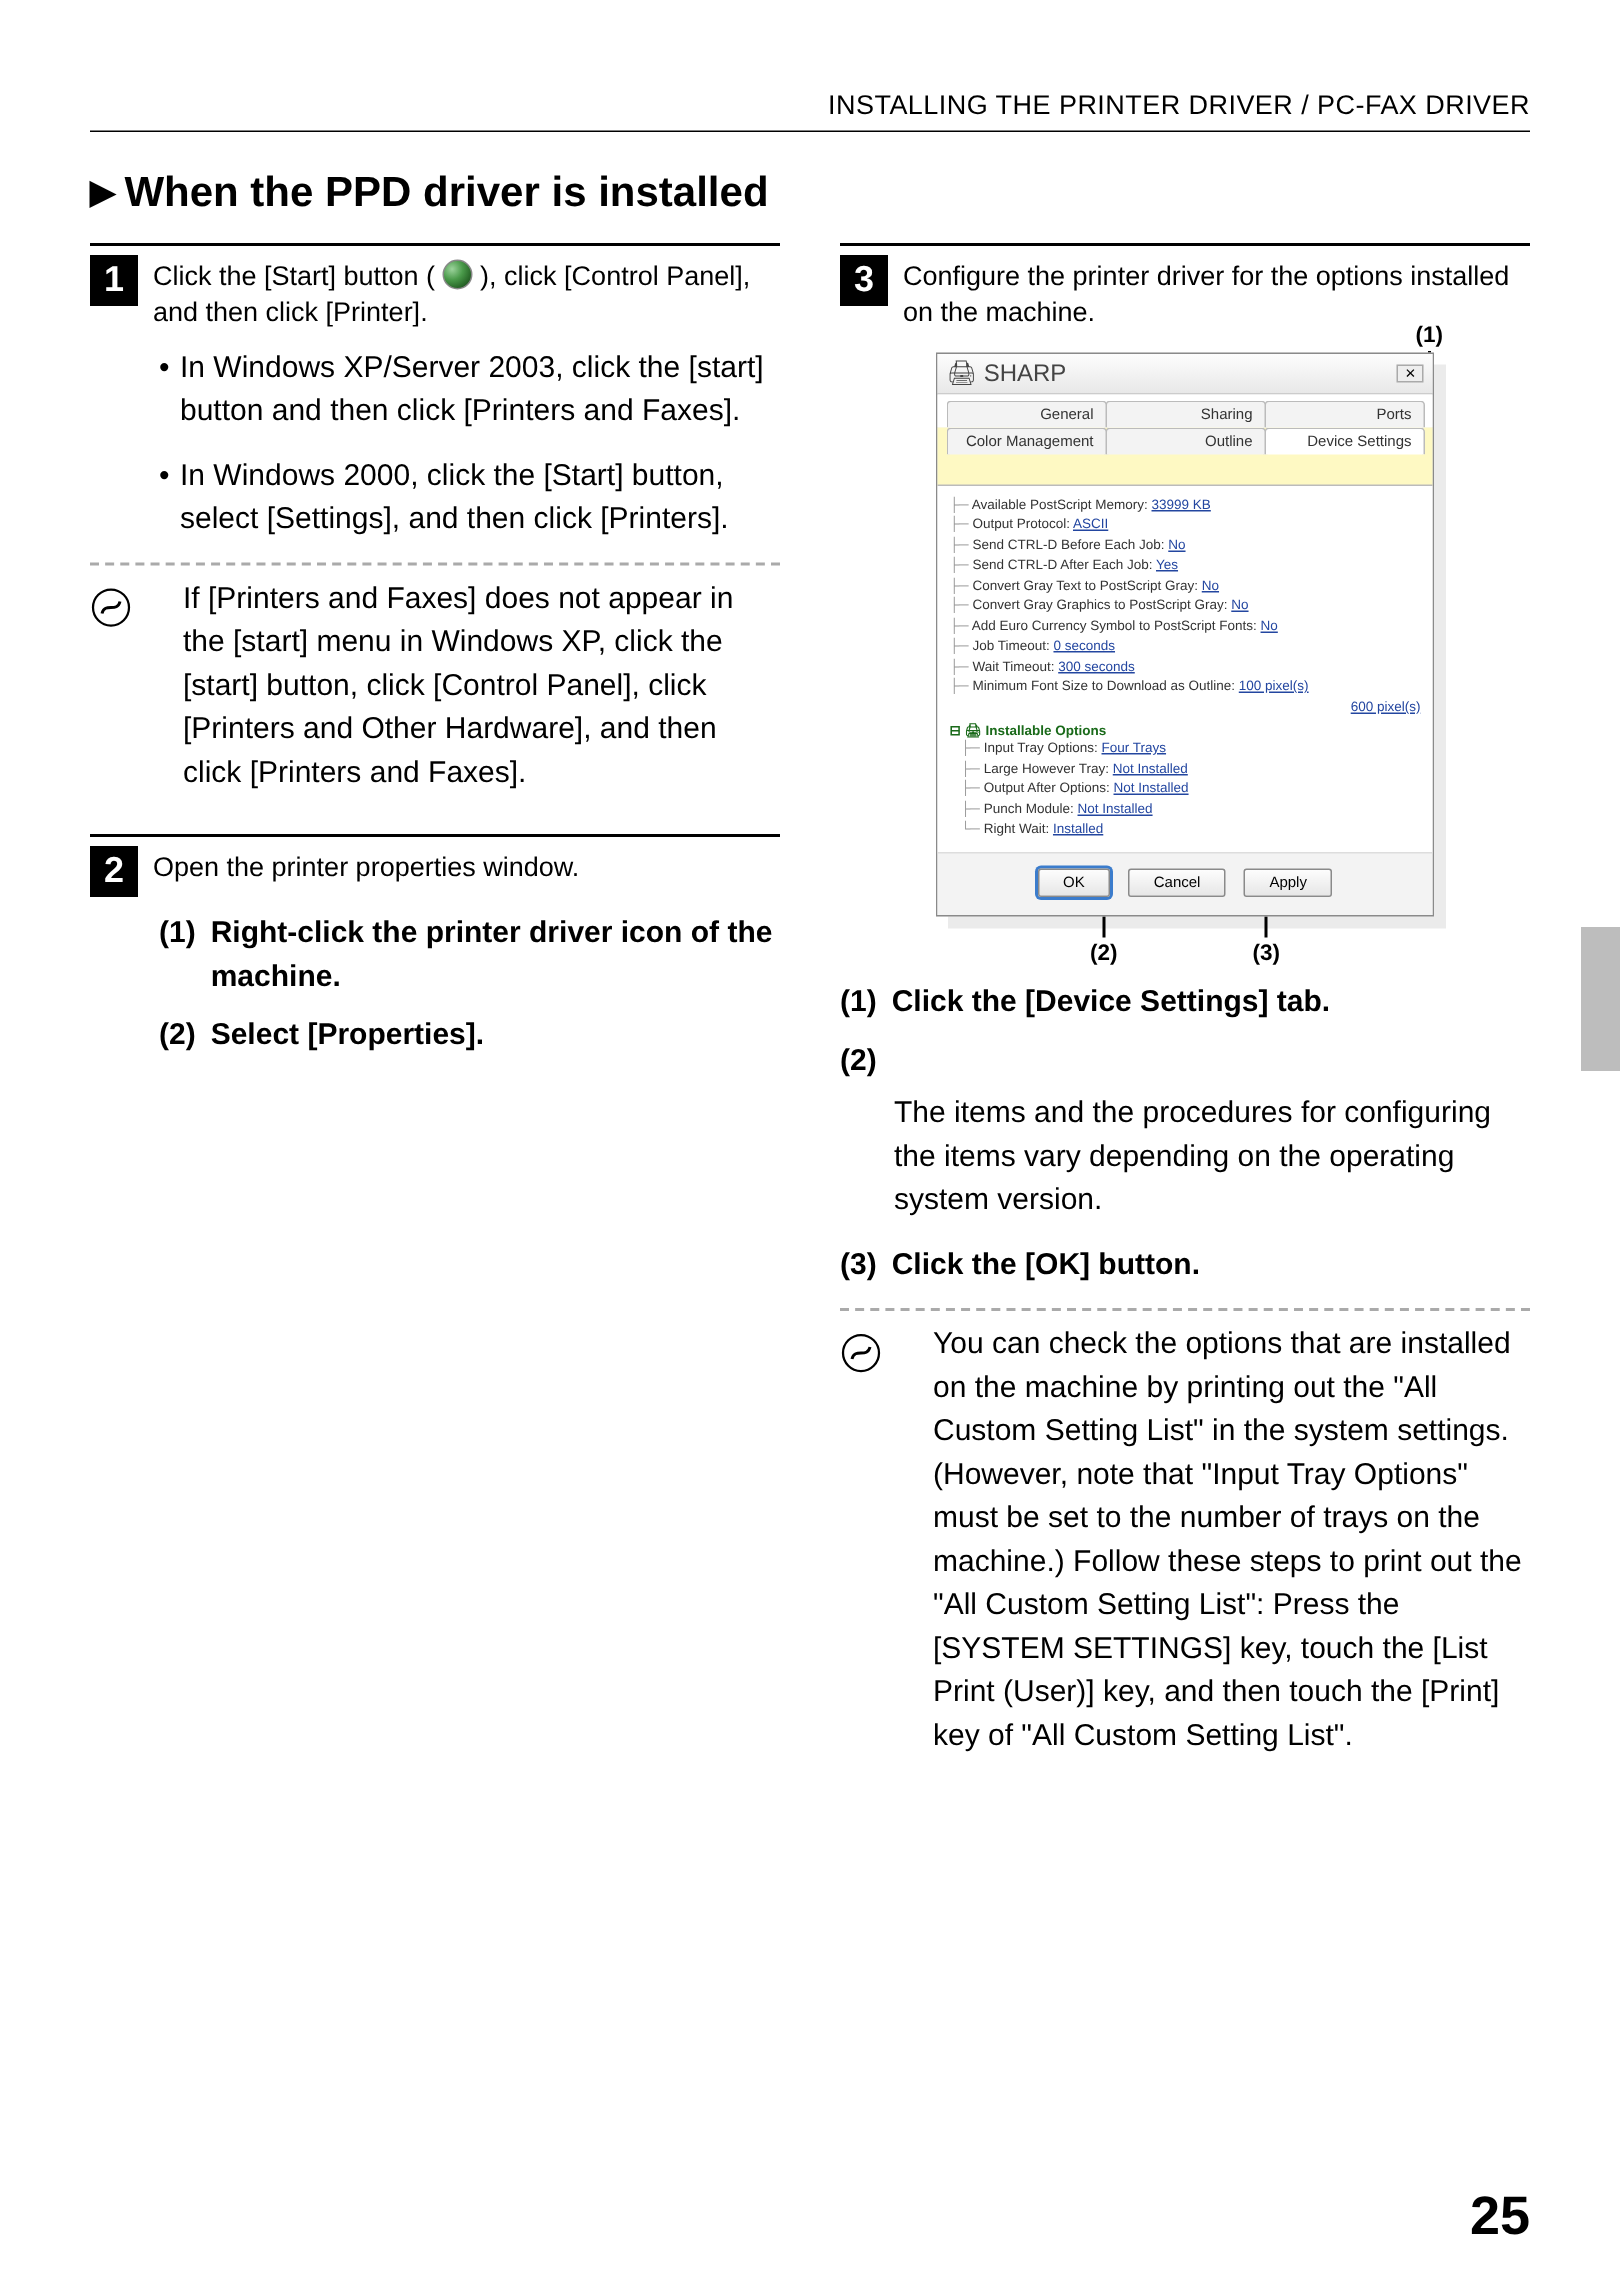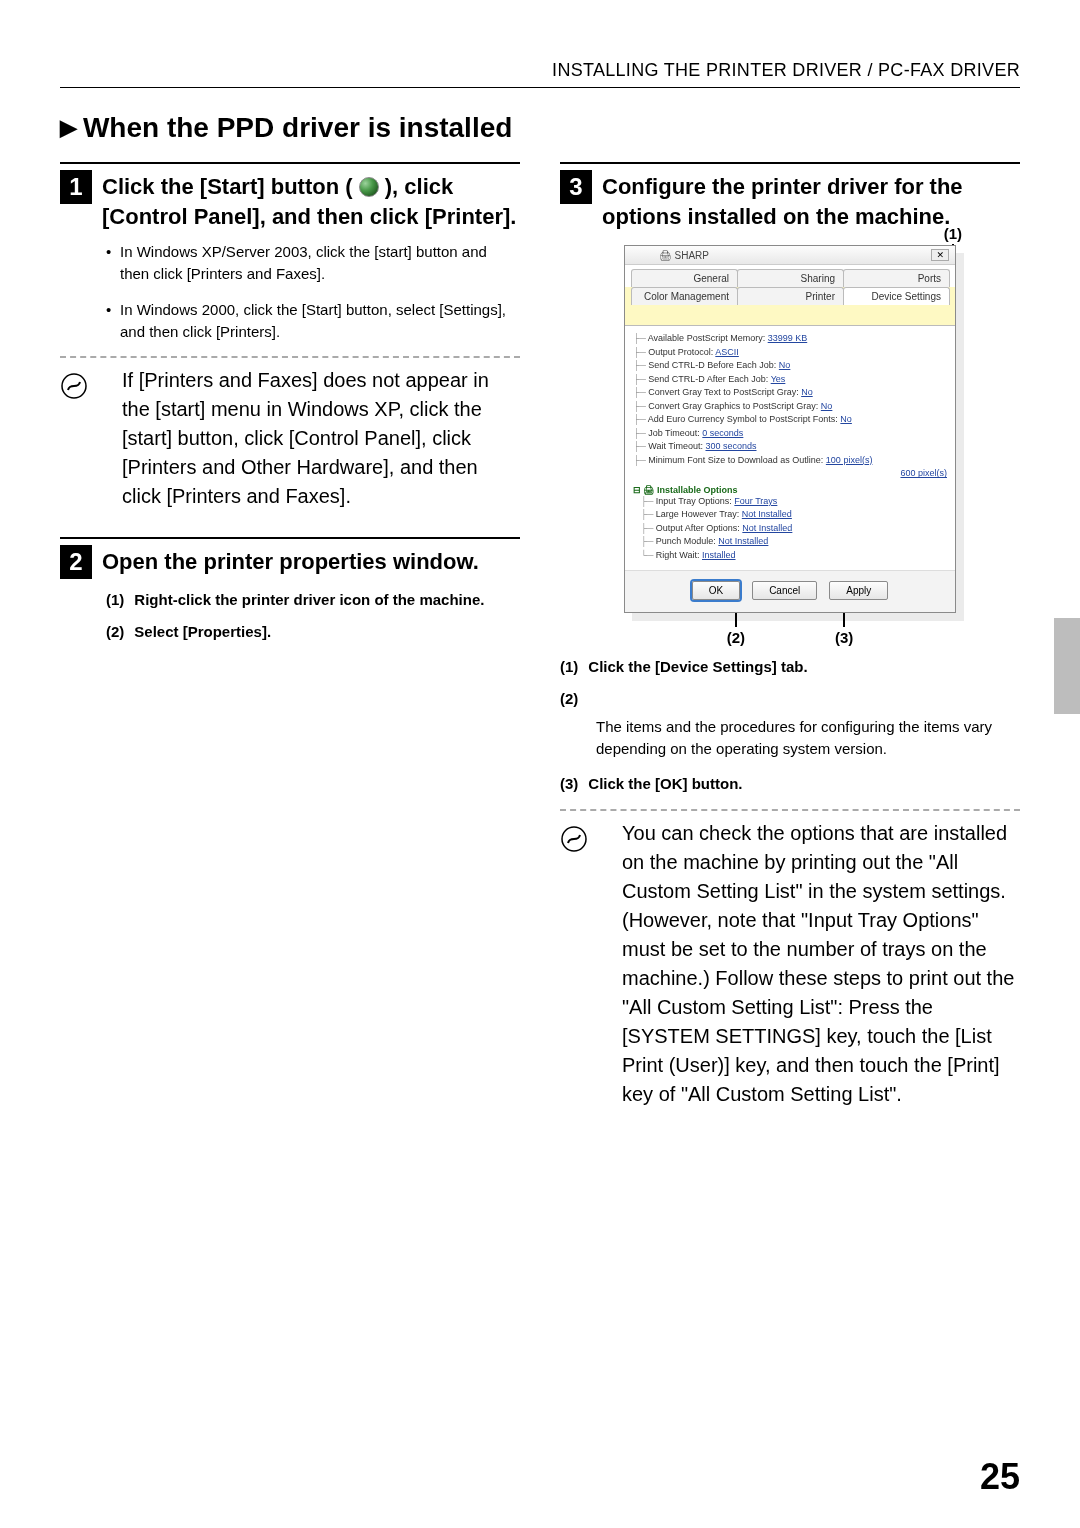--- a/index.html
+++ b/index.html
@@ -61,28 +61,28 @@
     height: 34px;
     font-size: 24px;
     font-weight: bold;
     display: flex;
     align-items: center;
     justify-content: center;
     flex-shrink: 0;
     margin-right: 10px;
   }
   .step-title {
-    font-size: 22px;
-    font-weight: bold;
+    font-size: 18px;
+    font-weight: normal;
     line-height: 1.35;
     padding-top: 2px;
   }
   .step-body {
     padding-left: 46px;
-    font-size: 15px;
+    font-size: 20px;
     line-height: 1.45;
   }
   .bullet-list {
     padding-left: 0;
     margin: 10px 0 0 0;
     list-style: none;
   }
   .bullet-list li {
     padding-left: 14px;
     position: relative;
@@ -142,21 +142,21 @@
     box-shadow: 8px 8px 0 rgba(0,0,0,0.08);
   }
   .dialog .titlebar {
     display: flex;
     justify-content: space-between;
     align-items: center;
     padding: 3px 6px;
     border-bottom: 1px solid #ccc;
     background: linear-gradient(#fdfdfd,#e8e8e8);
   }
-  .dialog .titlebar .wt { font-size: 10px; color:#444;margin-left:28px; }
+  .dialog .titlebar .wt { font-size: 16px; color:#444; }
   .dialog .tab {
     padding: 3px 8px;
     border: 1px solid #bbb;
     border-bottom: none;
     background: #f3f3f3;
     margin-right: -1px;
     color:#333;
   }
   .dialog .tab.active {
     background: #fff;
@@ -326,21 +326,21 @@
               <span class="wt">🖨 <span>SHARP</span></span>
               <span style="border:1px solid #aaa;padding:0 4px;background:#eee;font-size:9px;">✕</span>
             </div>
             <div class="tabs-row">
               <div class="tab">General</div>
               <div class="tab">Sharing</div>
               <div class="tab">Ports</div>
             </div>
             <div class="tabs-row2">
               <div class="tab">Color Management</div>
-              <div class="tab">Printer</div>
+              <div class="tab">Outline</div>
               <div class="tab active">Device Settings</div>
             </div>
             <div class="content">
               <div class="treeline"><span class="dash">├─ </span><span>Available PostScript Memory:</span> <span class="val">33999 KB</span></div>
               <div class="treeline"><span class="dash">├─ </span><span>Output Protocol:</span> <span class="val">ASCII</span></div>
               <div class="treeline"><span class="dash">├─ </span><span>Send CTRL-D Before Each Job:</span> <span class="val">No</span></div>
               <div class="treeline"><span class="dash">├─ </span><span>Send CTRL-D After Each Job:</span> <span class="val">Yes</span></div>
               <div class="treeline"><span class="dash">├─ </span><span>Convert Gray Text to PostScript Gray:</span> <span class="val">No</span></div>
               <div class="treeline"><span class="dash">├─ </span><span>Convert Gray Graphics to PostScript Gray:</span> <span class="val">No</span></div>
               <div class="treeline"><span class="dash">├─ </span><span>Add Euro Currency Symbol to PostScript Fonts:</span> <span class="val">No</span></div>

